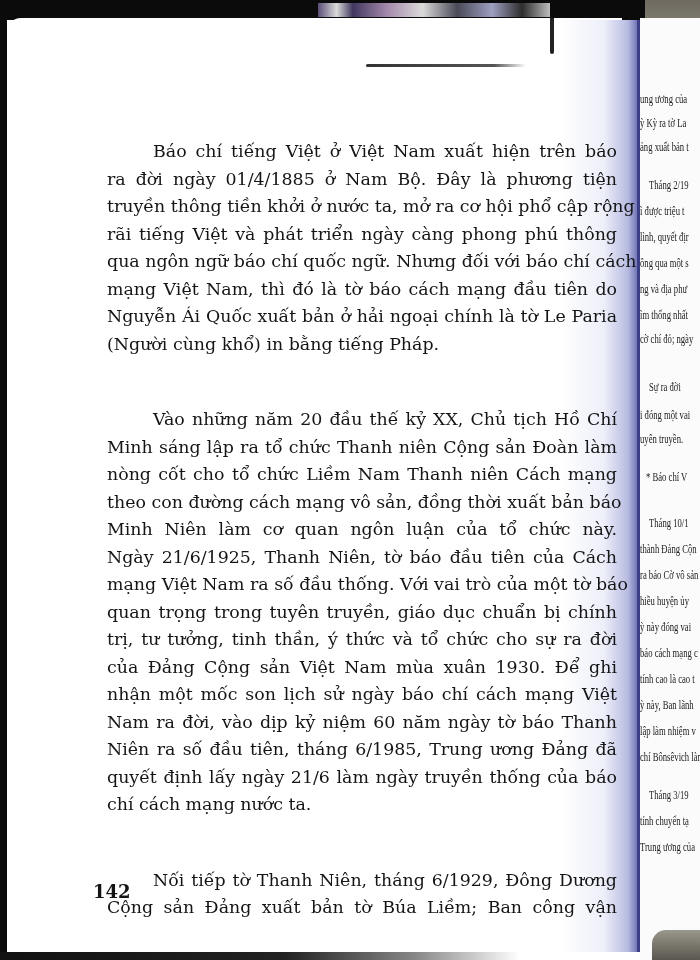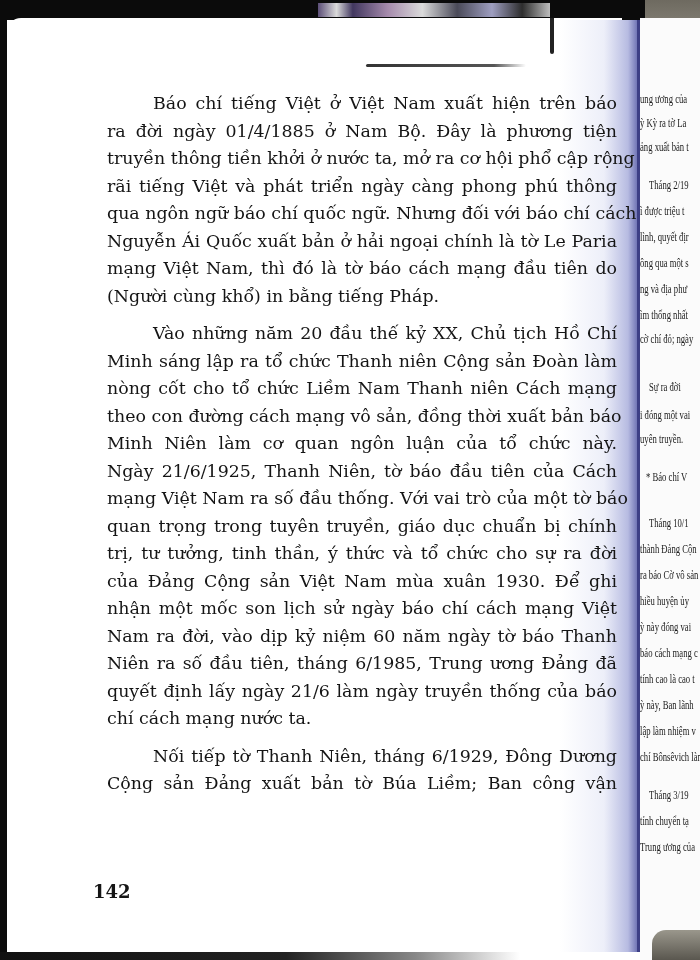--- a/index.html
+++ b/index.html
@@ -101,20 +101,21 @@
       display: block;
       white-space: nowrap;
       text-align: justify;
       text-align-last: justify;
     }
     .line.last {
       text-align-last: left;
     }
     .indent {
       padding-left: 46px;
+      margin-top: 48px;
     }
     .page-number {
       position: absolute;
       left: 93px;
       top: 881px;
       font-size: 18px;
       font-weight: bold;
       color: #151515;
     }
   </style>
@@ -163,22 +164,22 @@
 <div class="fold-shadow"></div>
 <div class="fold-line"></div>
 
 <div class="body-text">
   <p class="para">
     <span class="line indent">Báo chí tiếng Việt ở Việt Nam xuất hiện trên báo</span>
     <span class="line">ra đời ngày 01/4/1885 ở Nam Bộ. Đây là phương tiện</span>
     <span class="line">truyền thông tiền khởi ở nước ta, mở ra cơ hội phổ cập rộng</span>
     <span class="line">rãi tiếng Việt và phát triển ngày càng phong phú thông</span>
     <span class="line">qua ngôn ngữ báo chí quốc ngữ. Nhưng đối với báo chí cách</span>
+    <span class="line">mạng Việt Nam, thì đó là tờ báo cách mạng đầu tiên do</span>
     <span class="line">Nguyễn Ái Quốc xuất bản ở hải ngoại chính là tờ Le Paria</span>
-    <span class="line">mạng Việt Nam, thì đó là tờ báo cách mạng đầu tiên do</span>
     <span class="line last">(Người cùng khổ) in bằng tiếng Pháp.</span>
   </p>
   <p class="para">
     <span class="line indent">Vào những năm 20 đầu thế kỷ XX, Chủ tịch Hồ Chí</span>
     <span class="line">Minh sáng lập ra tổ chức Thanh niên Cộng sản Đoàn làm</span>
     <span class="line">nòng cốt cho tổ chức Liềm Nam Thanh niên Cách mạng</span>
     <span class="line">theo con đường cách mạng vô sản, đồng thời xuất bản báo</span>
     <span class="line">Minh Niên làm cơ quan ngôn luận của tổ chức này.</span>
     <span class="line">Ngày 21/6/1925, Thanh Niên, tờ báo đầu tiên của Cách</span>
     <span class="line">mạng Việt Nam ra số đầu thống. Với vai trò của một tờ báo</span>

